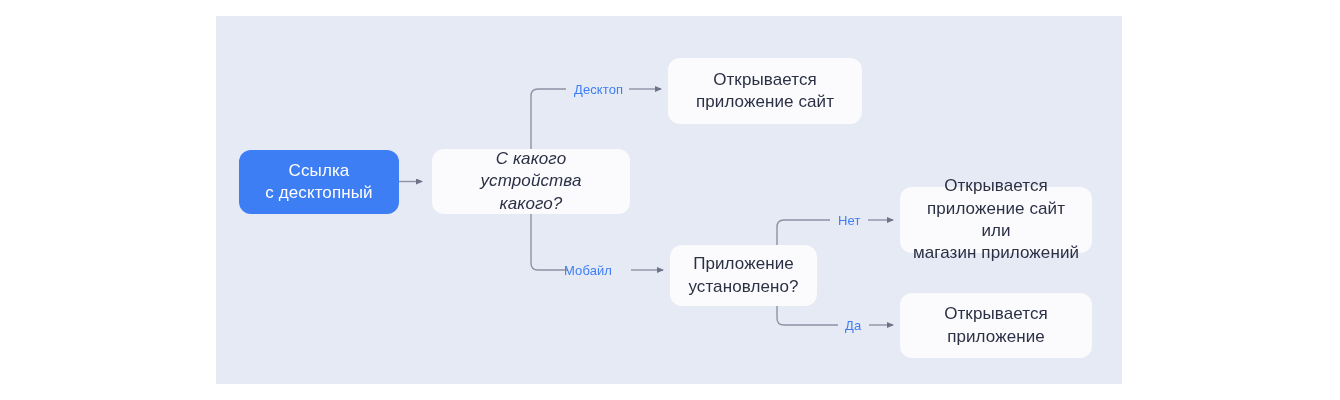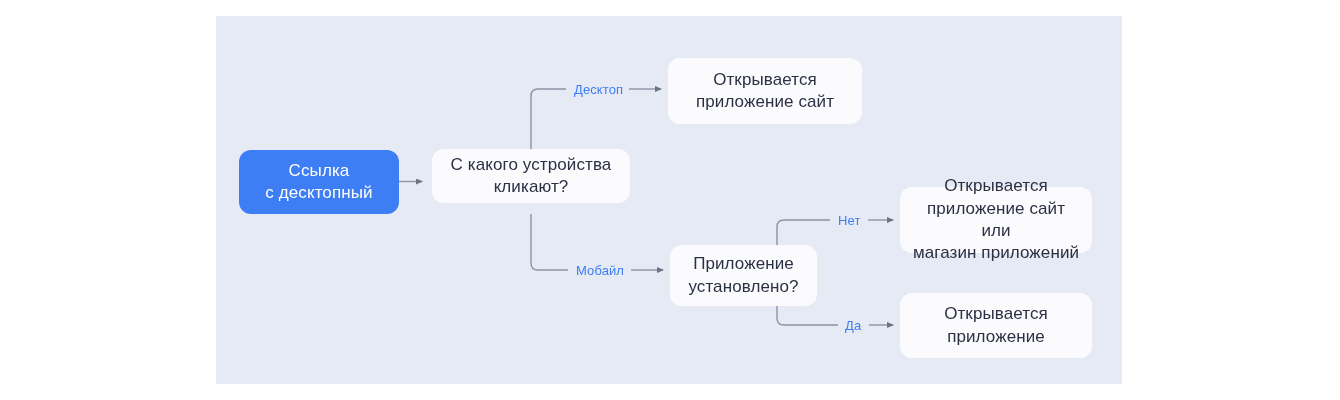--- a/index.html
+++ b/index.html
@@ -60,29 +60,29 @@
   .edge-label {
     position: absolute;
     color: #3d7ef5;
     font-size: 13px;
     white-space: nowrap;
     letter-spacing: 0.1px;
   }
 
   
   #node-link        { left: 239px; top: 150px; width: 160px; height: 64px; }
-  #node-device      { left: 432px; top: 149px; width: 198px; height: 54px; }
+  #node-device      { left: 432px; top: 149px; width: 198px; height: 65px; font-style: italic; }
   #node-desktop     { left: 668px; top: 58px;  width: 194px; height: 66px; }
   #node-installed   { left: 670px; top: 245px; width: 147px; height: 61px; }
   #node-mobilesite  { left: 900px; top: 187px; width: 192px; height: 66px; }
   #node-app         { left: 900px; top: 293px; width: 192px; height: 65px; }
 
   
   #label-desktop  { left: 574px; top: 82px; }
-  #label-mobile   { left: 576px; top: 263px; }
+  #label-mobile   { left: 564px; top: 263px; }
   #label-no       { left: 838px; top: 213px; }
   #label-yes      { left: 845px; top: 318px; }
 </style>
 </head>
 <body>
 
 <div id="canvas">
 
   <div class="panel"></div>
 
@@ -113,21 +113,21 @@
   <div class="node node-blue" id="node-link">
     <span class="txt">
       <span>Ссылка</span><br>
       <span>с десктопный</span>
     </span>
   </div>
 
   <div class="node node-white" id="node-device">
     <span class="txt">
       <span>С какого устройства</span><br>
-      <span>кликают?</span>
+      <span>какого?</span>
     </span>
   </div>
 
   <div class="node node-white" id="node-desktop">
     <span class="txt">
       <span>Открывается</span><br>
       <span>приложение сайт</span>
     </span>
   </div>
 

